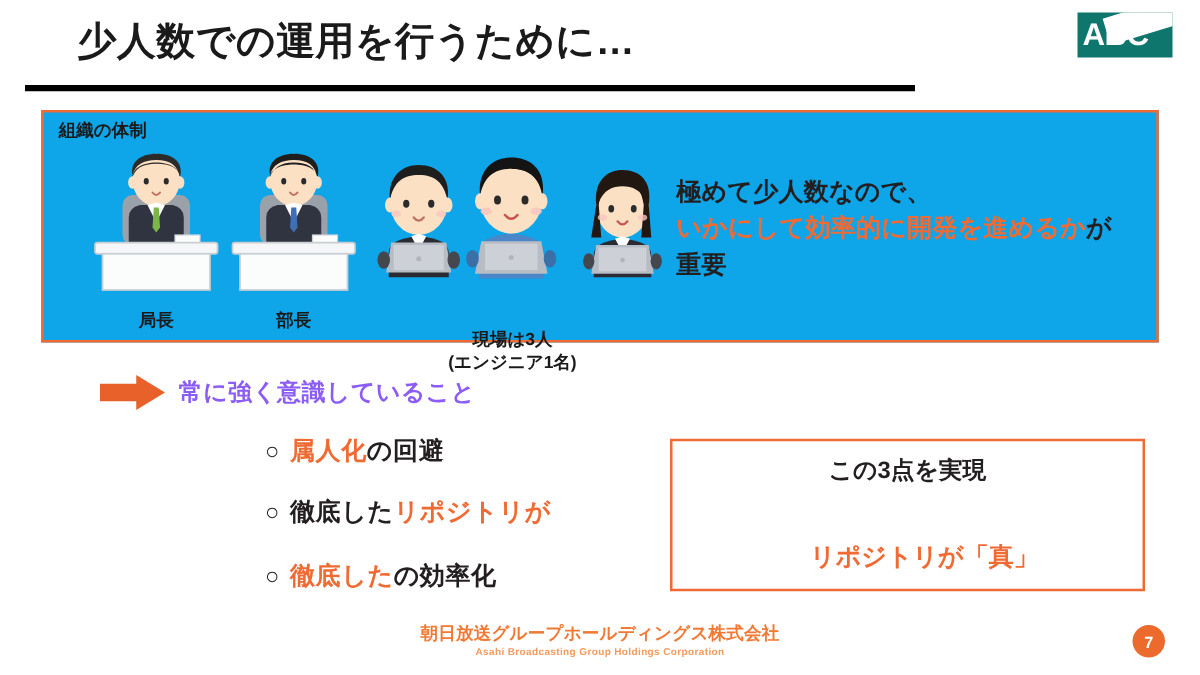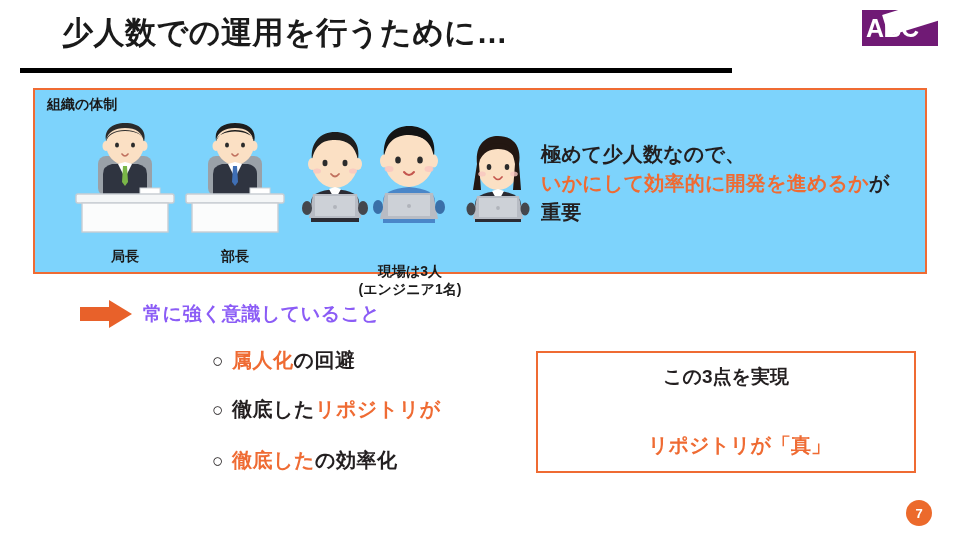--- a/index.html
+++ b/index.html
@@ -41,21 +41,21 @@
     background: #000000;
   }
 
   
   .abc-logo {
     position: absolute;
     left: 862px;
     top: 10px;
     width: 76px;
     height: 36px;
-    background: #701a75;
+    background: #0f766e;
     overflow: hidden;
   }
   .abc-logo .abc-text {
     position: absolute;
     left: 4px;
     top: 3px;
     font-size: 25px;
     font-weight: bold;
     color: #ffffff;
     letter-spacing: -0.5px;
@@ -75,21 +75,21 @@
 
   
   .org-frame {
     position: absolute;
     left: 33px;
     top: 88px;
     width: 894px;
     height: 186px;
     border: 2px solid #ef6b33;
     box-sizing: border-box;
-    background: #7dd3fc;
+    background: #0ea5e9;
     padding-left: 18px;
   }
   .org-frame-label {
     position: absolute;
     left: 12px;
     top: 6px;
     font-size: 14px;
     font-weight: bold;
     color: #1a1a1a;
   }
@@ -417,16 +417,20 @@
     <span class="bullet-mark">○</span><span class="hl">徹底した</span><span>の効率化</span>
   </div>
 
   <div class="gitops-box">
     <div class="gitops-line1">
       <div>この3点を実現</div>
     </div>
     <div class="gitops-line2">リポジトリが「真」</div>
   </div>
 
+  <div class="footer-logo">
+    <span class="footer-ja">朝日放送グループホールディングス株式会社</span>
+    <span class="footer-en">Asahi Broadcasting Group Holdings Corporation</span>
+  </div>
 
   <div class="page-badge">7</div>
 
 </div>
 
 </body></html>

